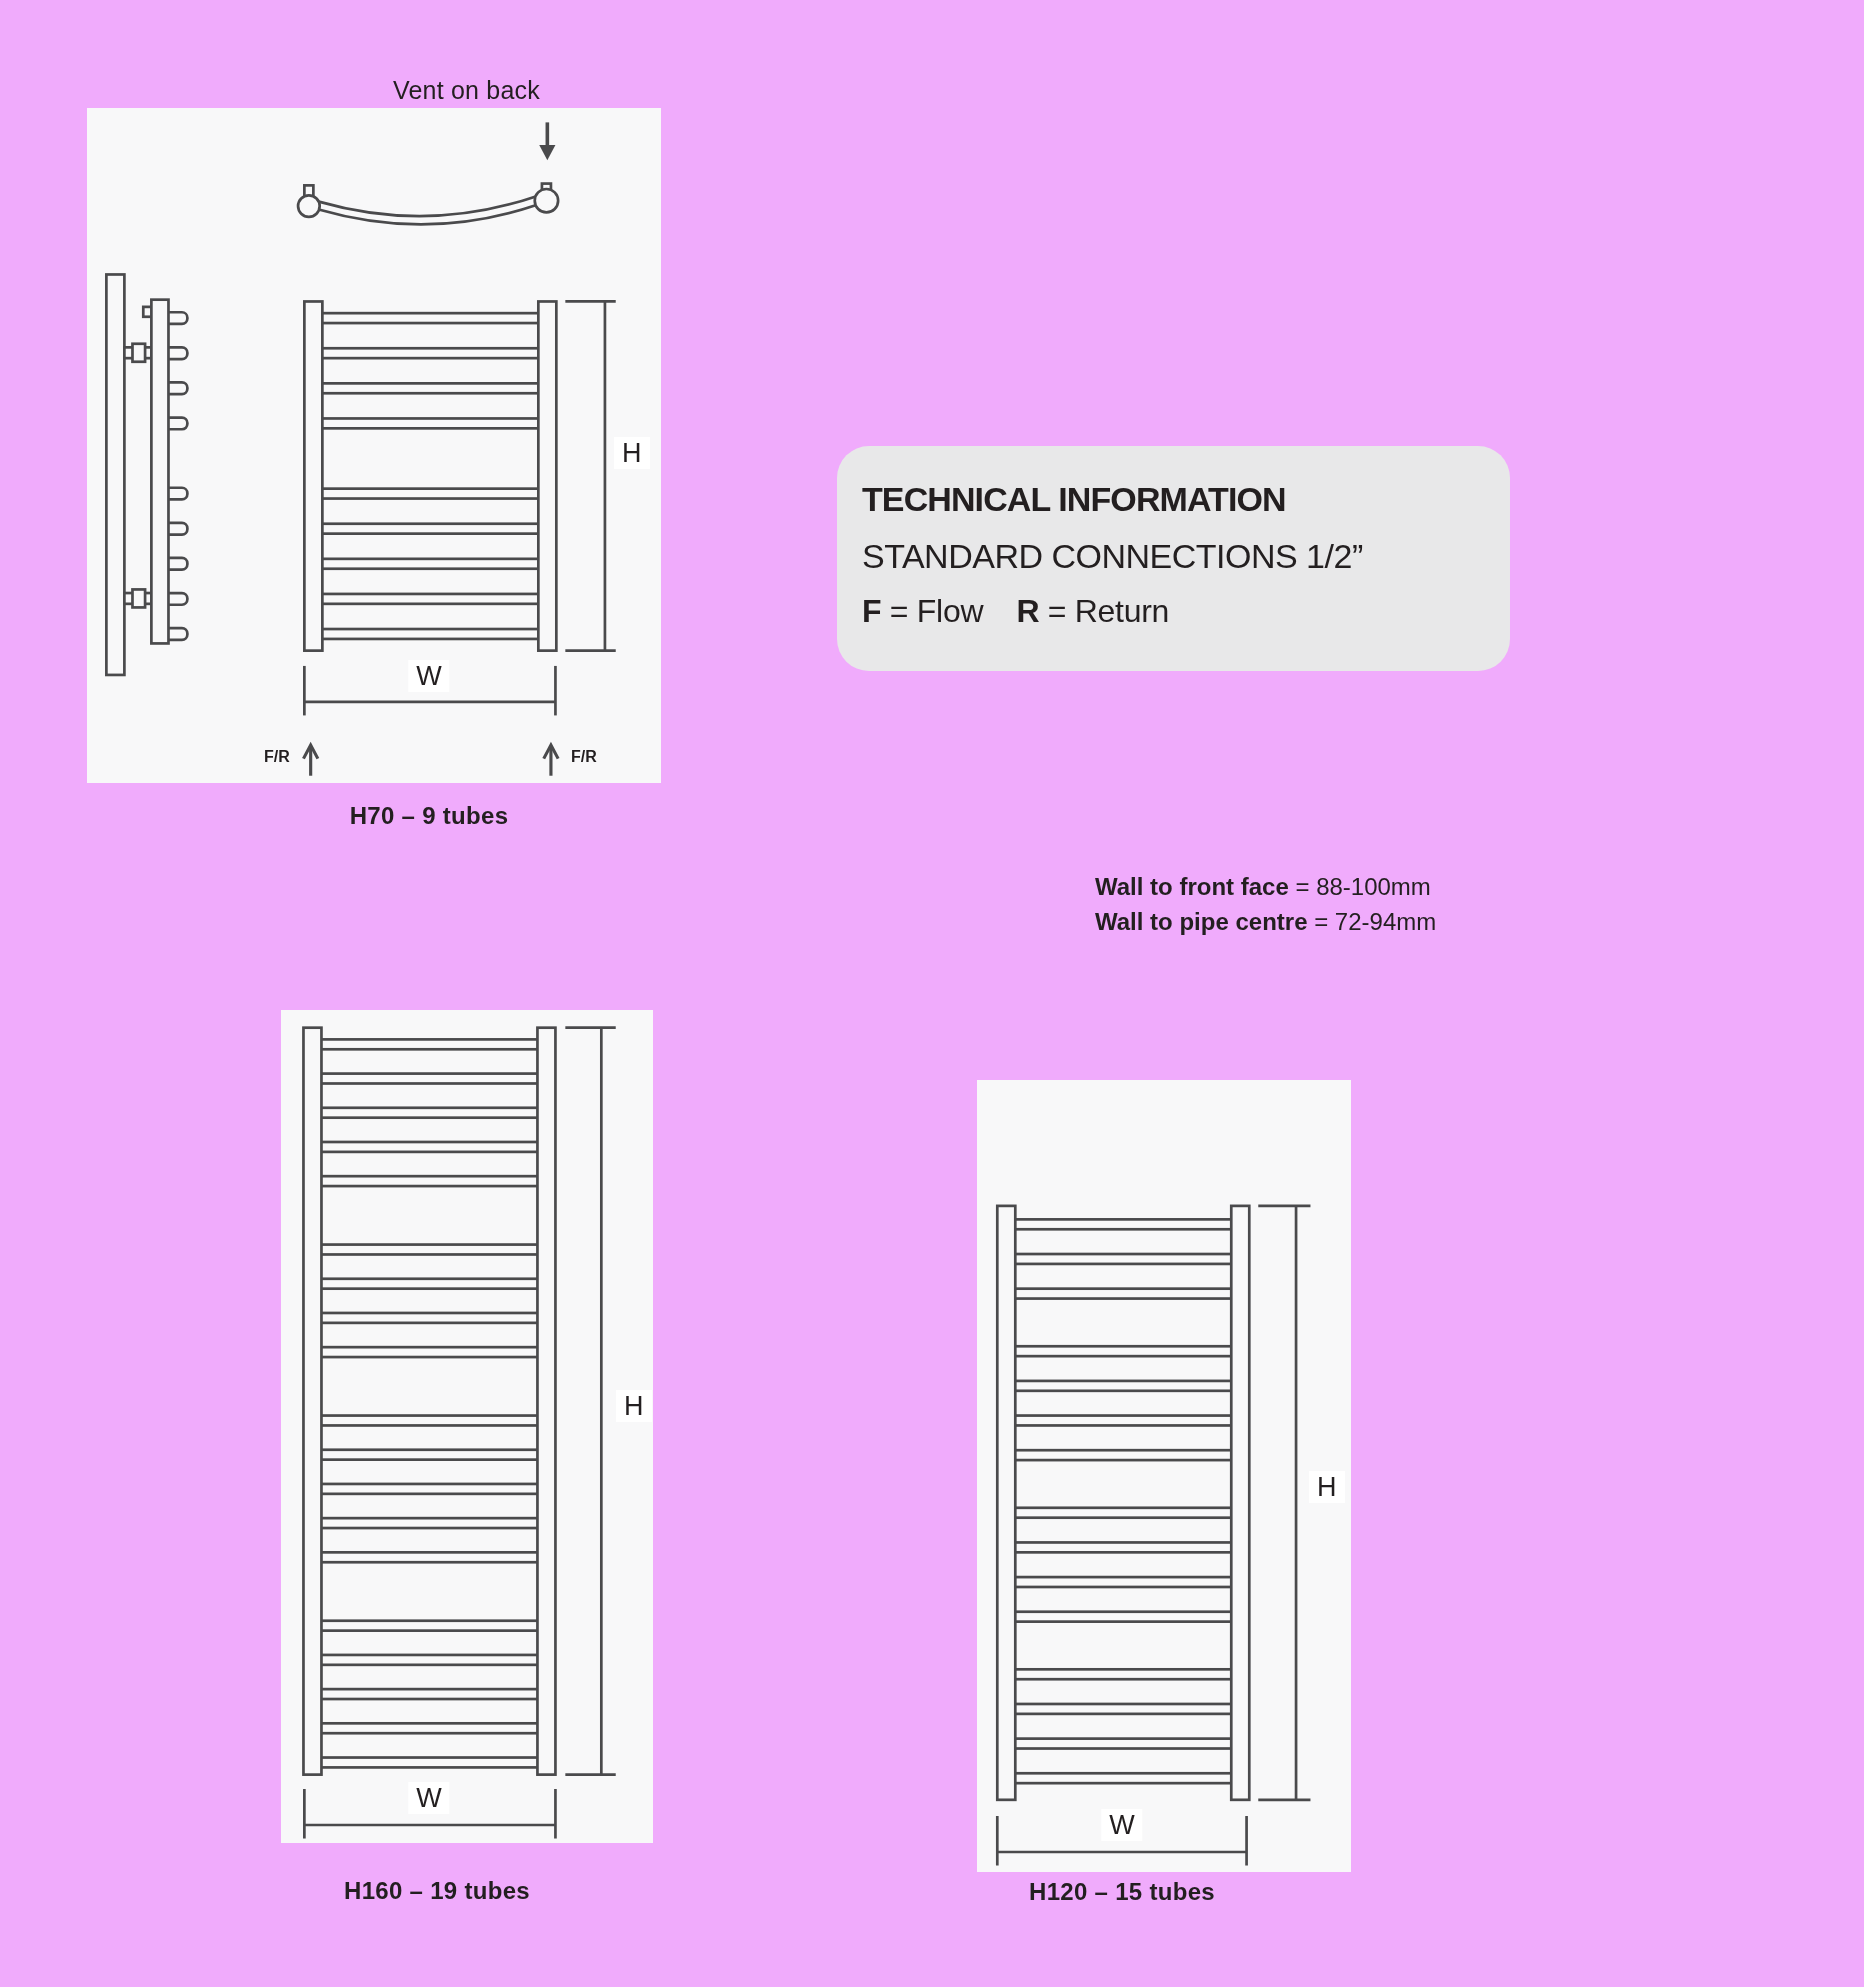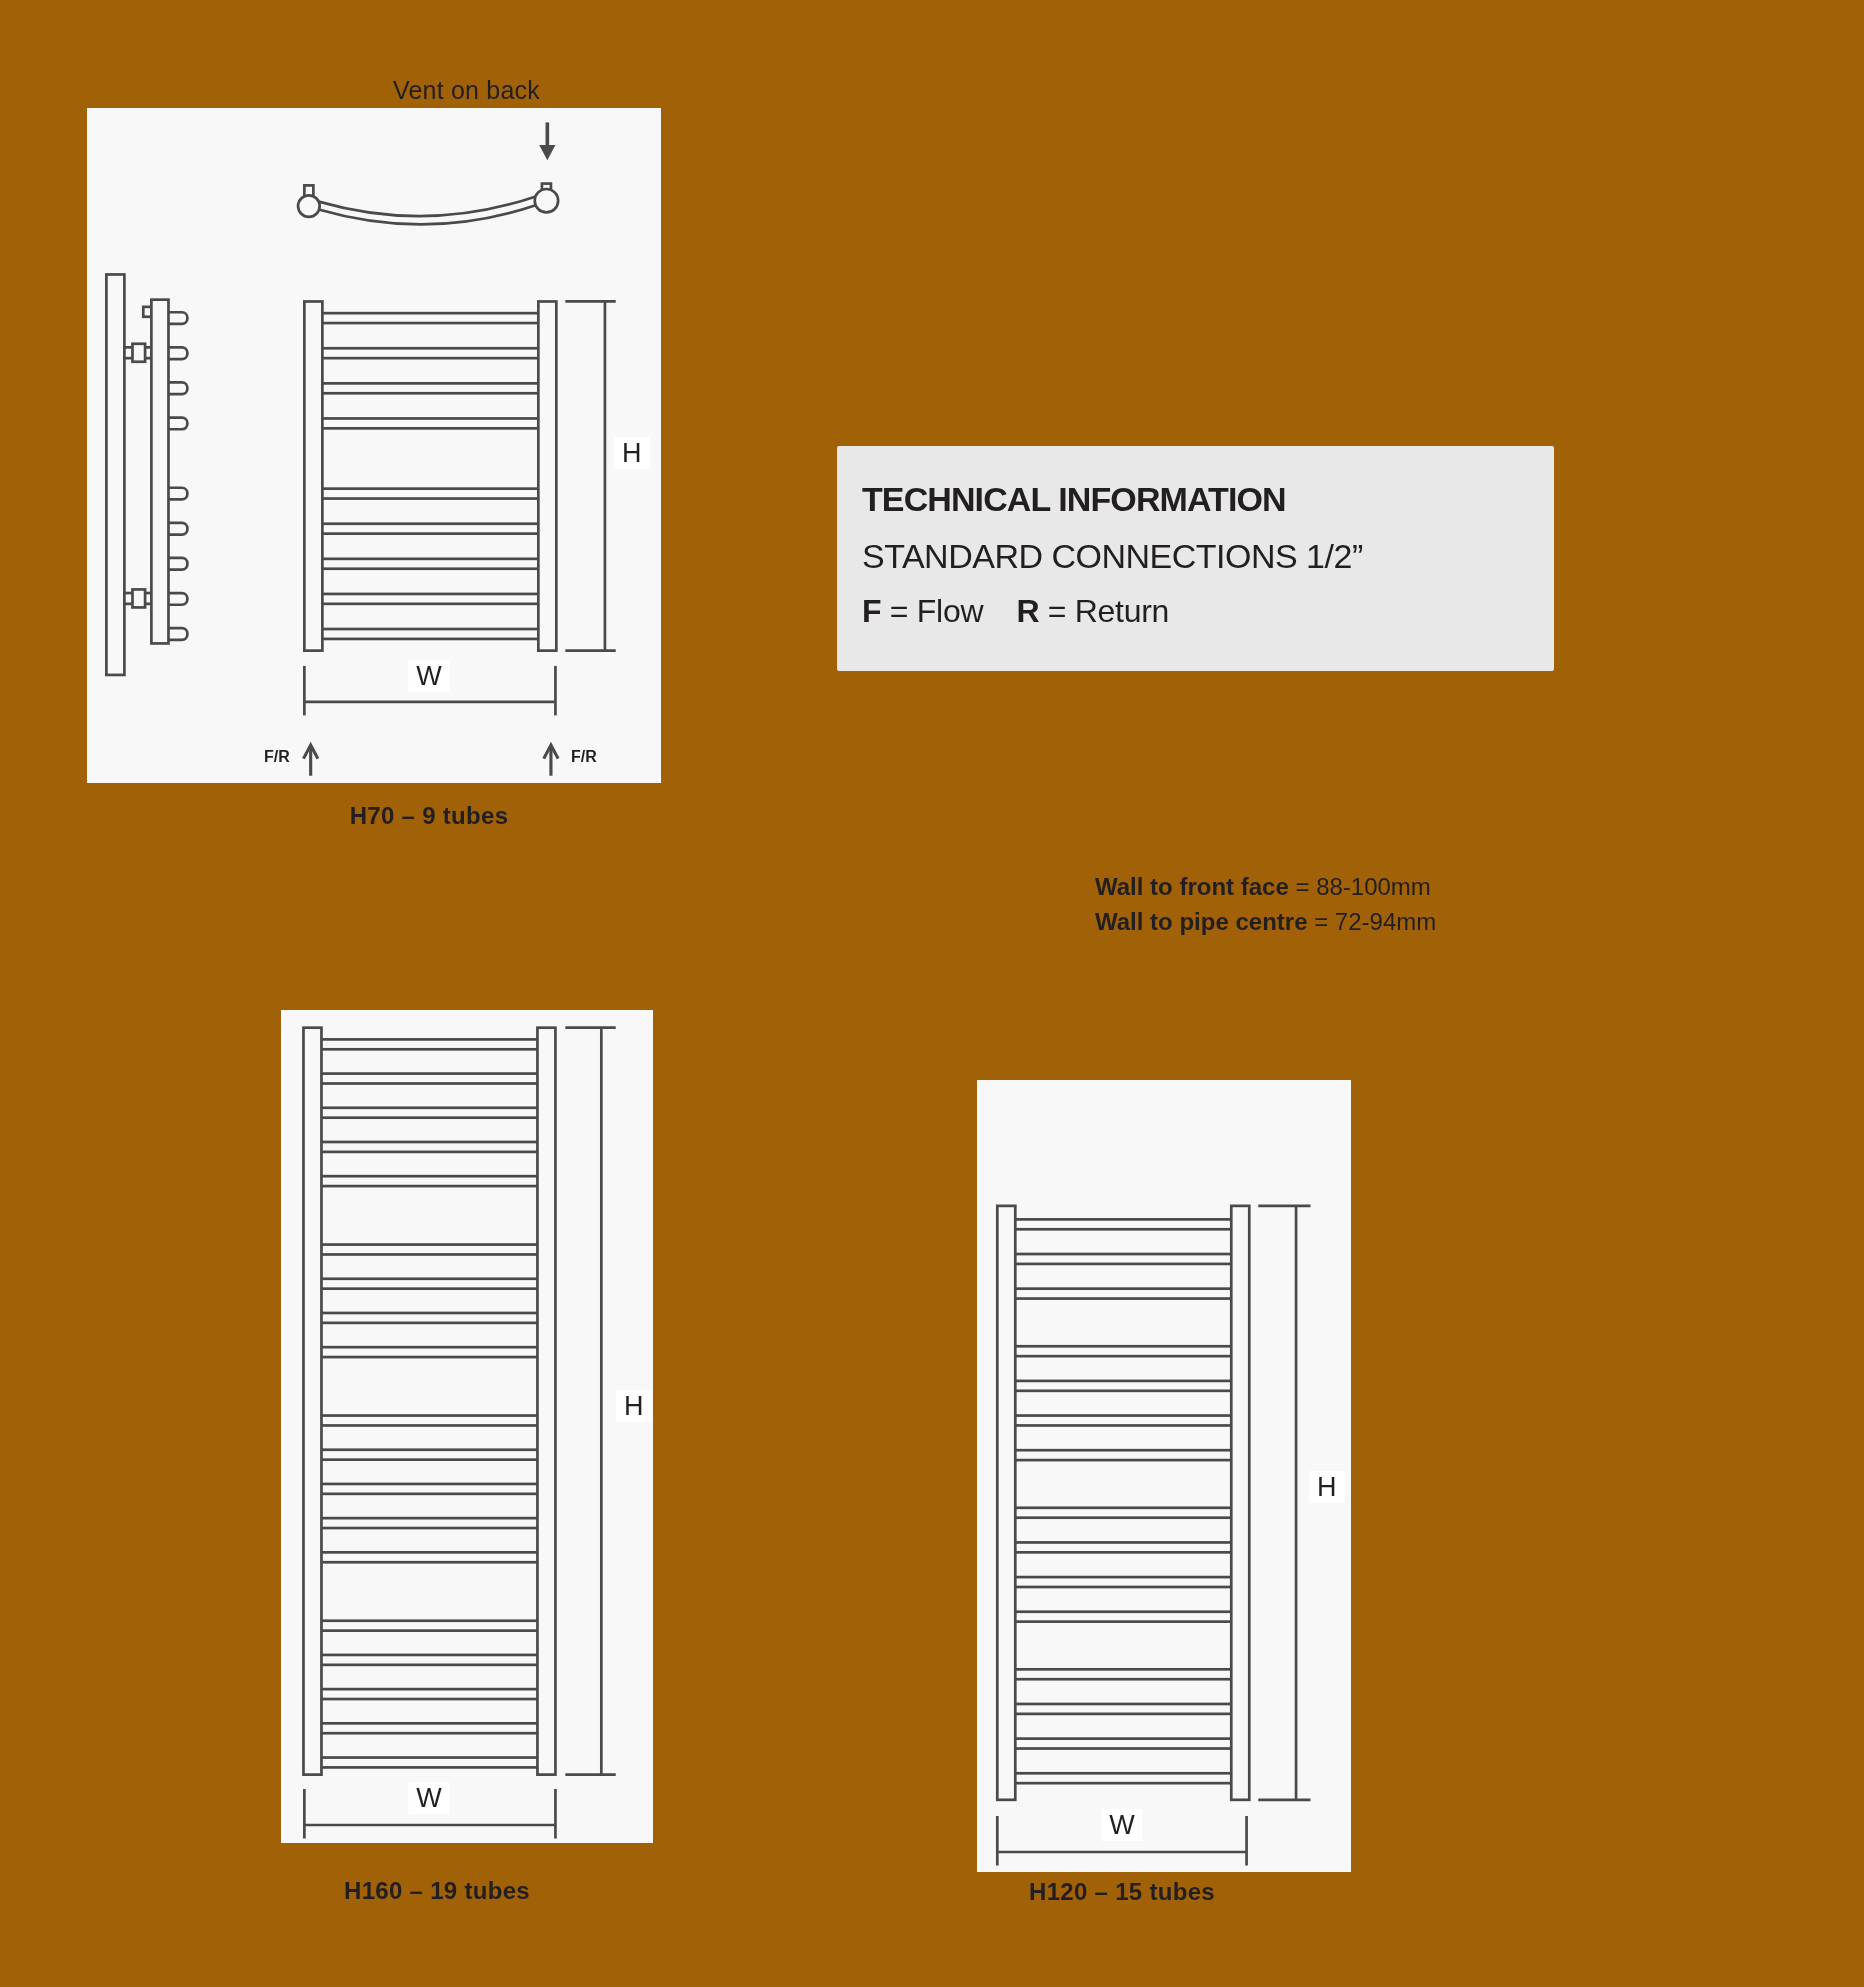--- a/index.html
+++ b/index.html
@@ -1,38 +1,38 @@
 <!DOCTYPE html>
 <html style="font-size:14.4px"><head>
 <meta charset="utf-8">
 <style>
   html,body{margin:0;padding:0;background:#ffffff;}
   .page{
     position:relative;width:1865px;height:1987px;overflow:hidden;
-    font-family:"Liberation Sans", sans-serif;color:#231f20;background:#a16207;
+    font-family:"Liberation Sans", sans-serif;color:#231f20;background:#f0abfc;
   }
   .panel{position:absolute;background:#f8f8f9;}
   #panel-h70{left:87px;top:108px;width:574px;height:675px;}
   #panel-h160{left:281px;top:1010px;width:372px;height:833px;}
   #panel-h120{left:977px;top:1080px;width:374px;height:792px;}
   #diagram-svg{position:absolute;left:0;top:0;pointer-events:none;}
   .txt{position:absolute;white-space:nowrap;}
   .vent-caption{left:393px;top:76px;font-size:25px;letter-spacing:0.2px;}
   .dim-label{font-size:27px;background:#ffffff;padding:2.7px 8px;line-height:1;}
   .center{transform:translateX(-50%);}
   .caption{font-weight:bold;font-size:24px;letter-spacing:0.3px;}
   #cap-h70{left:429px;top:802px;text-align:center;}
   #cap-h160{left:437px;top:1848px;margin-top:29px;}
   #cap-h120{left:1122px;top:1878px;}
   .fr{font-weight:bold;font-size:16px;}
   #fr-left{left:297px;top:748px;transform:translateX(-100%);padding-right:7.2px;}
   #fr-right{left:571px;top:748px;}
   .techbox{
     position:absolute;left:837px;top:446px;width:673px;height:225px;
-    background:#e8e8e9;border-radius:2px;padding-left:44px;
+    background:#e8e8e9;border-radius:32px;
   }
   .tb-title{position:absolute;left:25px;top:34px;font-weight:bold;font-size:34px;letter-spacing:-0.9px;}
   .tb-sub{position:absolute;left:25px;top:91px;font-size:34px;letter-spacing:-0.5px;}
   .tb-flow{position:absolute;left:25px;top:147px;font-size:32px;letter-spacing:-0.3px;}
   .tb-flow b{font-weight:bold;}
   .tb-flow .spacer{display:inline-block;width:16px;}
   .meas{position:absolute;left:1095px;top:869px;font-size:24px;line-height:35px;}
   .meas b{font-weight:bold;}
   .note{
     position:absolute;left:1095px;top:972px;width:583px;

